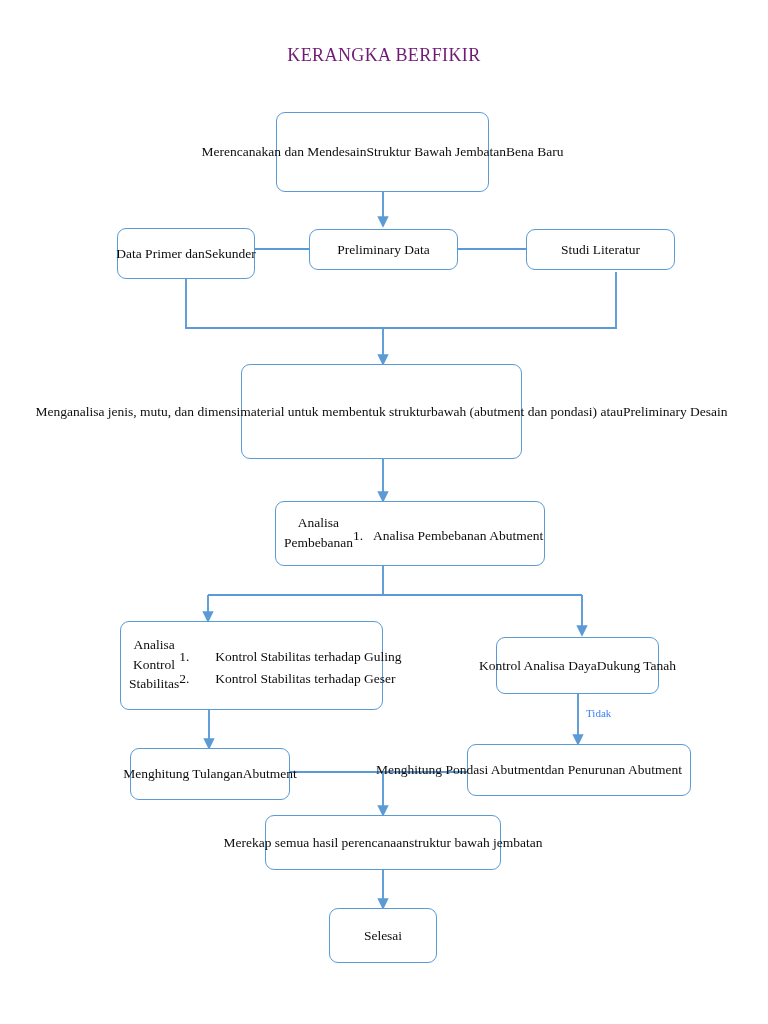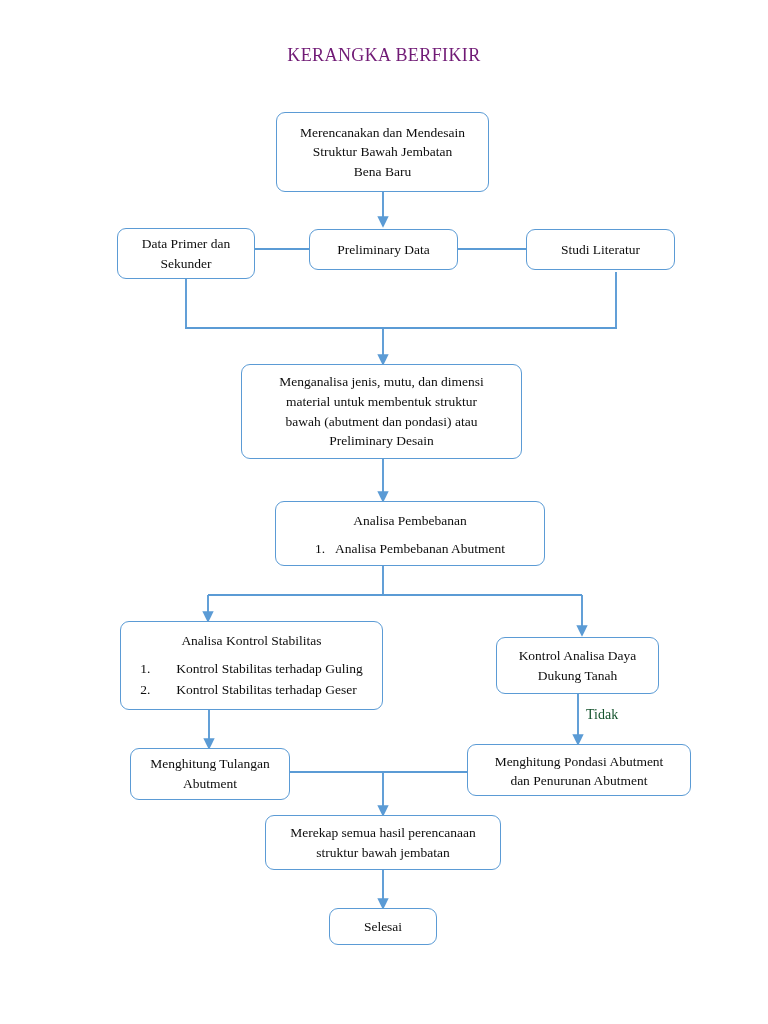--- a/index.html
+++ b/index.html
@@ -34,21 +34,21 @@
     letter-spacing: 0.4px;
     color: #701a75;
   }
   .node {
     position: absolute;
     box-sizing: border-box;
     border: 1.3px solid #5B9BD5;
     border-radius: 9px;
     background: #ffffff;
     display: flex;
-    flex-direction: column;
+    flex-direction: row;
     align-items: center;
     justify-content: center;
     text-align: center;
     font-size: 13.5px;
     line-height: 1.45;
     color: #0d0d0d;
     padding: 4px 8px;
   }
   .node .ln { display: block; white-space: nowrap; }
   .node.listbox {
@@ -77,22 +77,22 @@
   .node ol.items li .num {
     display: inline-block;
     min-width: 14px;
     text-align: left;
   }
   .node ol.items li .txt { display: inline-block; }
   .items.tight li .num { margin-right: 6px; }
   .items.wide li .num { margin-right: 22px; }
   .edge-label {
     position: absolute;
-    font-size: 14px;
-    color: #14532d;
+    font-size: 11px;
+    color: #3b82f6;
     white-space: nowrap;
   }
 </style>
 </head>
 <body>
 
 <div id="page">
 
   <div class="title">KERANGKA BERFIKIR</div>
 
@@ -202,17 +202,17 @@
   <div class="node" style="left:467px; top:744px; width:224px; height:52px;justify-content:flex-end;">
     <span class="ln">Menghitung Pondasi Abutment</span>
     <span class="ln">dan Penurunan Abutment</span>
   </div>
 
   <div class="node" style="left:265px; top:815px; width:236px; height:55px;">
     <span class="ln">Merekap semua hasil perencanaan</span>
     <span class="ln">struktur bawah jembatan</span>
   </div>
 
-  <div class="node" style="left:329px; top:908px; width:108px; height:37px;">
+  <div class="node" style="left:329px; top:908px; width:108px; height:55px;">
     <span class="ln">Selesai</span>
   </div>
 
 </div>
 
 </body></html>

